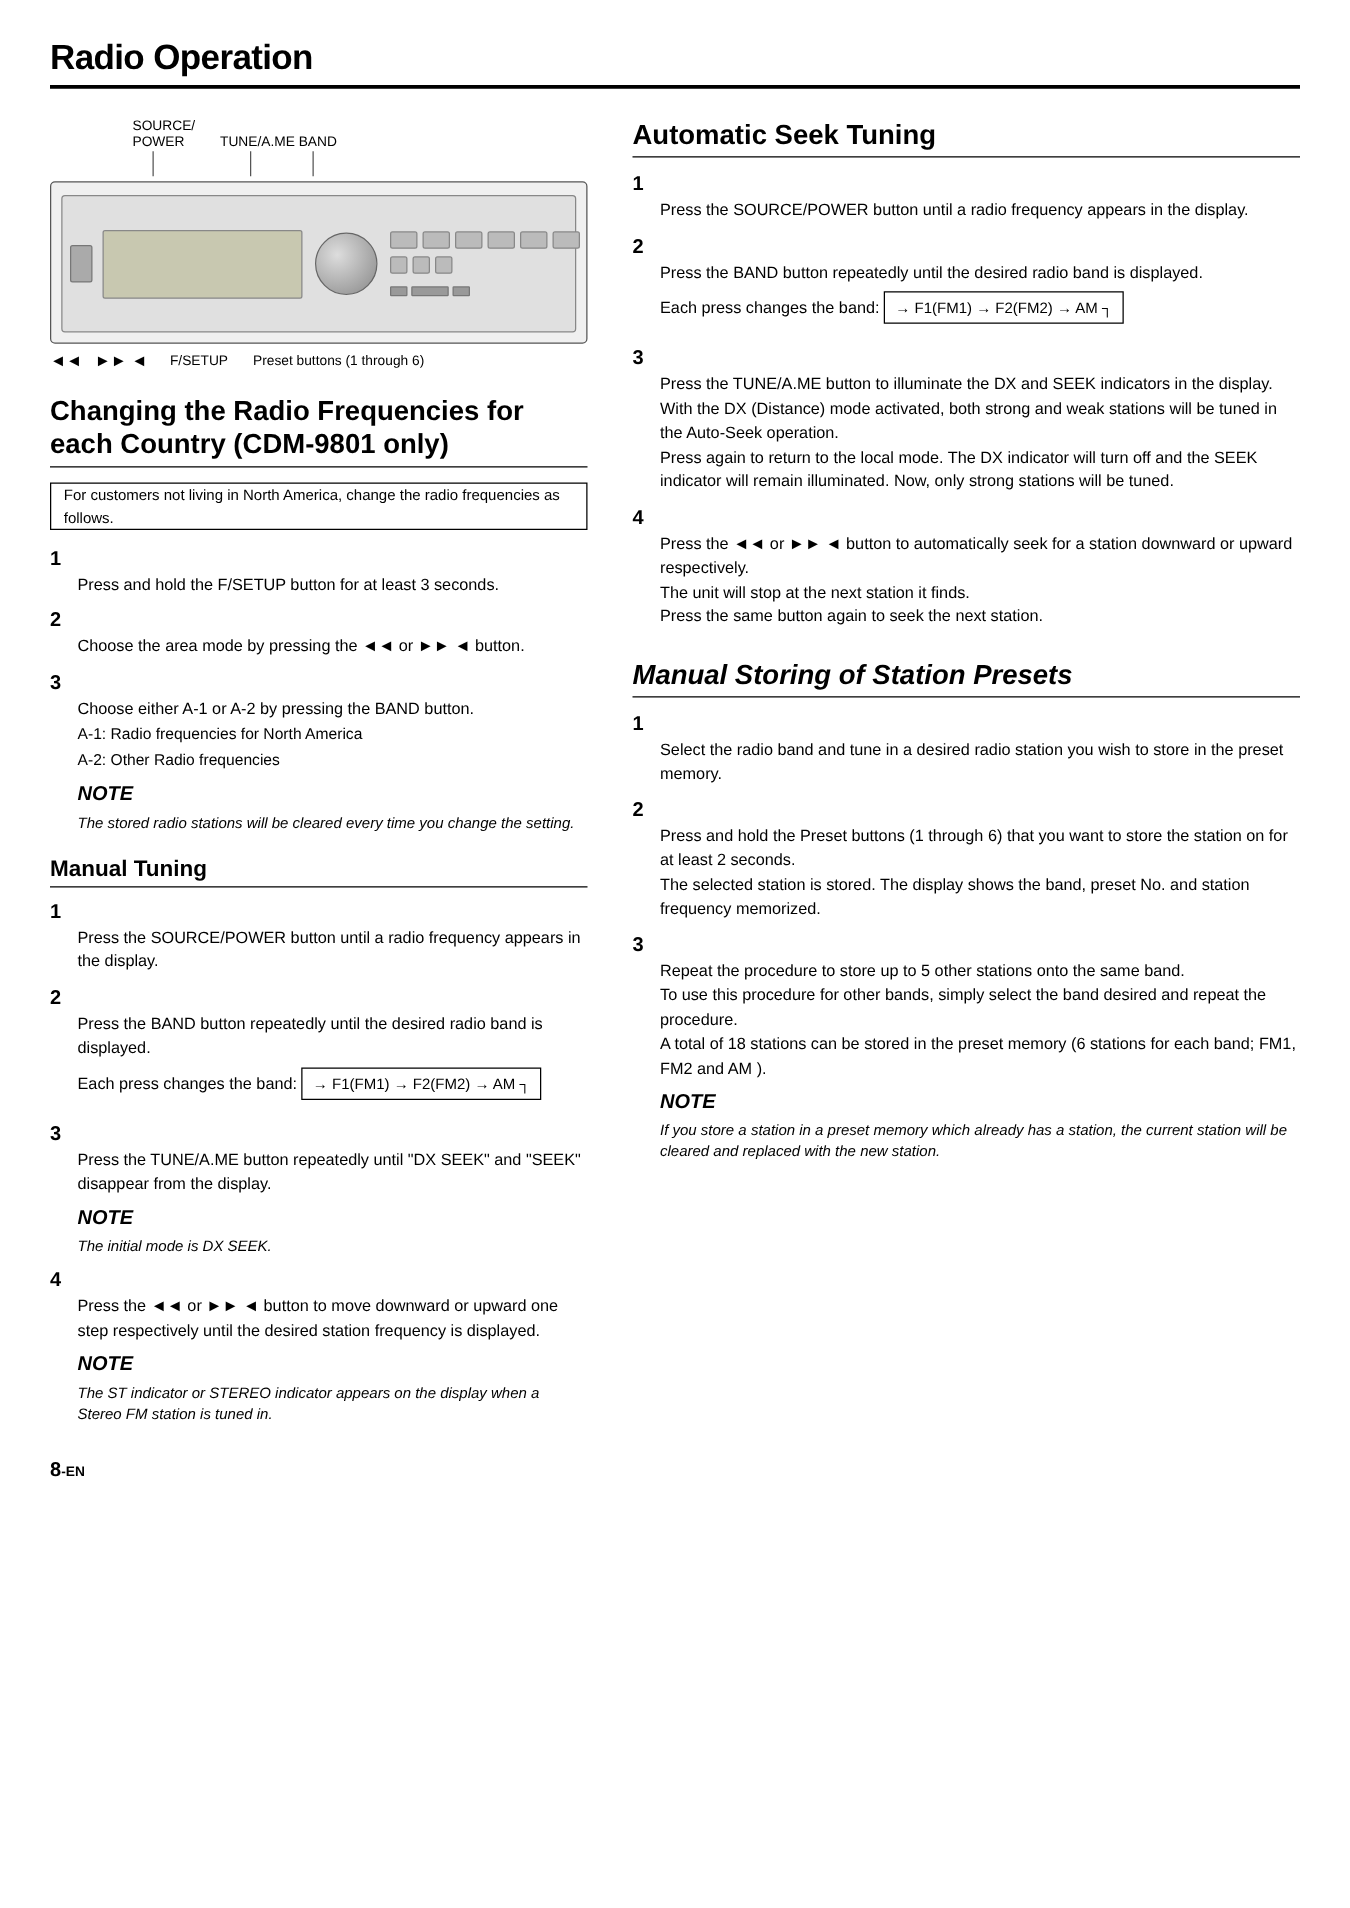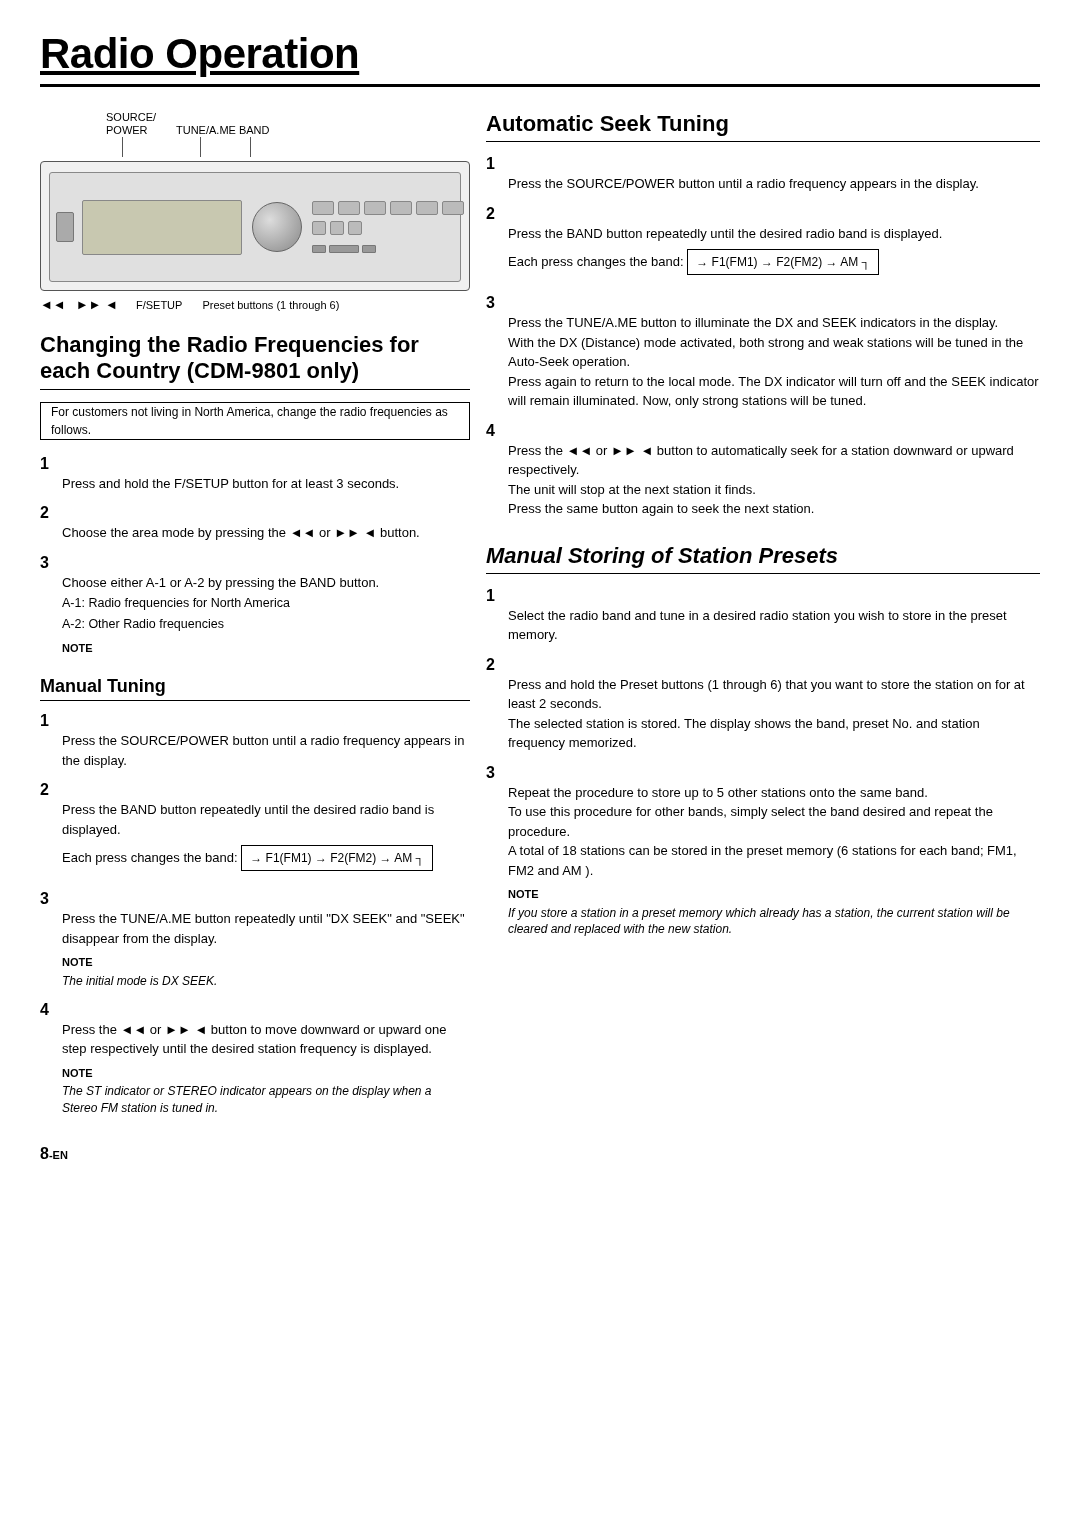--- a/index.html
+++ b/index.html
@@ -8,32 +8,31 @@
       font-family: Arial, Helvetica, sans-serif;
       font-size: 13px;
       color: #000000;
       width: 1080px;
       min-height: 1526px;
       padding: 30px 40px 40px 40px;
     }
 
     .page-title {
       font-family: Arial, Helvetica, sans-serif;
-      font-size: 42px;
+      font-size: 28px;
       font-weight: bold;
       border-bottom: 3px solid #000;
       padding-bottom: 6px;
       margin-bottom: 24px;
       letter-spacing: -0.5px;
-      text-decoration: underline;
     }
 
     .two-col {
       display: flex;
-      gap: 16px;
+      gap: 36px;
     }
 
     .left-col {
       width: 430px;
       flex-shrink: 0;
     }
 
     .right-col {
       flex: 1;
     }
@@ -185,22 +184,23 @@
     .band-sequence {
       border: 1px solid #000;
       display: inline-block;
       padding: 3px 8px;
       font-size: 12px;
       margin: 6px 0 8px 0;
     }
 
     
     .note-label {
-      font-weight: bold;
-      font-size: 11px;
+      font-style: italic;
+      font-weight: bold;
+      font-size: 16px;
       margin-top: 6px;
       margin-bottom: 2px;
     }
 
     .note-text {
       font-style: italic;
       font-size: 12px;
       line-height: 1.4;
     }
 
@@ -308,20 +308,21 @@
           <span>Choose the area mode by pressing the ◄◄ or ►► ◄ button.</span>
         </div>
       </li>
       <li>
         <span class="num">3</span>
         <div class="li-content">
           <span>Choose either A-1 or A-2 by pressing the BAND button.</span>
           <div class="sub-item">A-1: Radio frequencies for North America</div>
           <div class="sub-item">A-2: Other Radio frequencies</div>
           <div class="note-label">NOTE</div>
+          <div class="note-text">The stored radio stations will be cleared every time you change the setting.</div>
         </div>
       </li>
     </ol>
 
     <h2 class="section-title-medium">Manual Tuning</h2>
 
     <ol class="numbered-list">
       <li>
         <span class="num">1</span>
         <div class="li-content">

